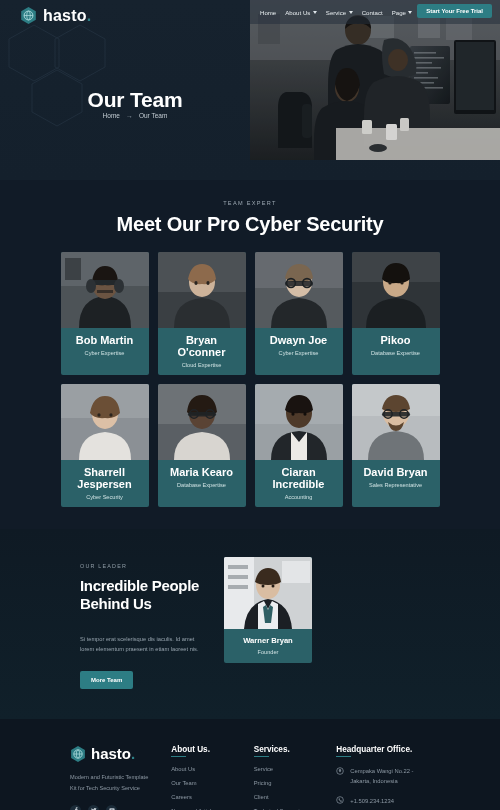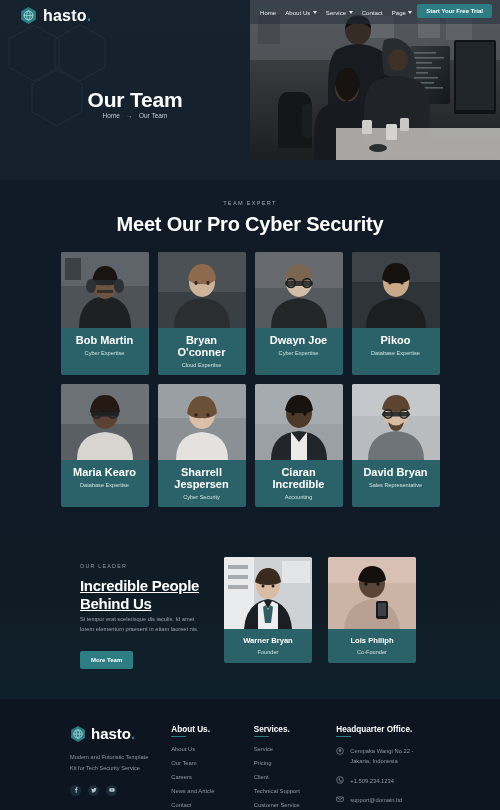--- a/index.html
+++ b/index.html
@@ -109,30 +109,30 @@
     width: 340px; margin: 0 auto; display: flex; gap: 14px;
     align-items: flex-start;
   }
   .leader-left { width: 130px; padding-top: 6px; }
   .leader-eyebrow {
     font-size: 5.4px; letter-spacing: 1.2px; color: #8f9ca6;
     text-transform: uppercase; margin-bottom: 8px;
   }
   .leader-title {
     font-size: 15px; font-weight: 700; color: #ffffff;
-    line-height: 1.22; margin-bottom: 0; letter-spacing: -.3px; text-decoration: underline;
+    line-height: 1.22; margin-bottom: 20px; letter-spacing: -.3px;
   }
   .leader-para {
     font-size: 5.7px; color: #97a4ae; line-height: 1.85; margin-bottom: 13px;
   }
   .more-btn {
     background: #2d7d84; color: #ffffff; font-size: 6px; font-weight: 700;
     border: 0; border-radius: 2px; padding: 6px 11px; cursor: pointer;
   }
-  .leader-cards { display: flex; gap: 16px; }
+  .leader-cards { display: flex; gap: 5px; }
   .leader-card {
     width: 88px; background: #2b6168; border-radius: 2px; overflow: hidden;
   }
   .leader-photo { width: 100%; height: 72px; display: block; overflow: hidden; }
   .leader-body { padding: 7px 3px 8px; text-align: center; }
   .leader-name { font-size: 7.6px; font-weight: 700; color: #fff; margin-bottom: 4px; }
   .leader-role { font-size: 5.6px; color: #cfe2e3; }
 
   
   .footer {
@@ -359,51 +359,51 @@
         </div>
       </div>
     </div>
 
     <div class="row-gap"></div>
 
     <div class="team-grid">
       <div class="team-card">
         <div class="card-photo">
           <svg width="88" height="76" viewBox="0 0 88 76">
+            <rect width="88" height="76" fill="#8b9095"></rect>
+            <rect x="0" y="0" width="88" height="34" fill="#a9aeb2" opacity=".5"></rect>
+            <path d="M18 76 q0-26 26-28 q26 2 26 28z" fill="#e4e2de"></path>
+            <ellipse cx="44" cy="30" rx="13" ry="15" fill="#dcc0a6"></ellipse>
+            <path d="M29 29 q3-17 15-17 q13 0 15 17 q-5 6 -15 5 q-11 1 -15-5z" fill="#6b4f36"></path>
+            <ellipse cx="38" cy="31" rx="1.6" ry="1.8" fill="#2b241d"></ellipse>
+            <ellipse cx="50" cy="31" rx="1.6" ry="1.8" fill="#2b241d"></ellipse>
+          </svg>
+        </div>
+        <div class="card-body">
+          <div class="card-name">Sharrell Jespersen</div>
+          <div class="card-role">Cyber Security</div>
+        </div>
+      </div>
+
+      <div class="team-card">
+        <div class="card-photo">
+          <svg width="88" height="76" viewBox="0 0 88 76">
             <rect width="88" height="76" fill="#6d7276"></rect>
             <rect x="0" y="40" width="88" height="36" fill="#4f5458" opacity=".6"></rect>
             <path d="M16 76 q0-26 28-28 q28 2 28 28z" fill="#d8d5d0"></path>
             <ellipse cx="44" cy="30" rx="13" ry="15" fill="#5a4334"></ellipse>
             <path d="M29 28 q2-17 15-17 q13 0 15 17 q-4 4 -15 3 q-12 1 -15-3z" fill="#241a13"></path>
             <rect x="30" y="28" width="28" height="4.6" rx="2.3" fill="#1f2326" opacity=".9"></rect>
             <circle cx="36" cy="30" r="4.2" fill="none" stroke="#1f2326" stroke-width="1.5"></circle>
             <circle cx="52" cy="30" r="4.2" fill="none" stroke="#1f2326" stroke-width="1.5"></circle>
           </svg>
         </div>
         <div class="card-body">
           <div class="card-name">Maria Kearo</div>
           <div class="card-role">Database Expertise</div>
-        </div>
-      </div>
-
-      <div class="team-card">
-        <div class="card-photo">
-          <svg width="88" height="76" viewBox="0 0 88 76">
-            <rect width="88" height="76" fill="#8b9095"></rect>
-            <rect x="0" y="0" width="88" height="34" fill="#a9aeb2" opacity=".5"></rect>
-            <path d="M18 76 q0-26 26-28 q26 2 26 28z" fill="#e4e2de"></path>
-            <ellipse cx="44" cy="30" rx="13" ry="15" fill="#dcc0a6"></ellipse>
-            <path d="M29 29 q3-17 15-17 q13 0 15 17 q-5 6 -15 5 q-11 1 -15-5z" fill="#6b4f36"></path>
-            <ellipse cx="38" cy="31" rx="1.6" ry="1.8" fill="#2b241d"></ellipse>
-            <ellipse cx="50" cy="31" rx="1.6" ry="1.8" fill="#2b241d"></ellipse>
-          </svg>
-        </div>
-        <div class="card-body">
-          <div class="card-name">Sharrell Jespersen</div>
-          <div class="card-role">Cyber Security</div>
         </div>
       </div>
 
       <div class="team-card">
         <div class="card-photo">
           <svg width="88" height="76" viewBox="0 0 88 76">
             <rect width="88" height="76" fill="#9aa0a4"></rect>
             <rect x="0" y="0" width="88" height="40" fill="#b4b9bd" opacity=".45"></rect>
             <path d="M16 76 q0-27 28-29 q28 2 28 29z" fill="#22262a"></path>
             <path d="M36 48 l8 10 l8-10 v28 h-16z" fill="#eceae6"></path>
@@ -468,39 +468,20 @@
               <ellipse cx="39" cy="29" rx="1.5" ry="1.6" fill="#241c15"></ellipse>
               <ellipse cx="49" cy="29" rx="1.5" ry="1.6" fill="#241c15"></ellipse>
             </svg>
           </div>
           <div class="leader-body">
             <div class="leader-name">Warner Bryan</div>
             <div class="leader-role">Founder</div>
           </div>
         </div>
 
-        <div class="leader-card">
-          <div class="leader-photo">
-            <svg width="88" height="72" viewBox="0 0 88 72">
-              <rect width="88" height="72" fill="#cbb3a6"></rect>
-              <rect x="0" y="0" width="88" height="26" fill="#ddc8bb" opacity=".7"></rect>
-              <path d="M16 72 q2-26 28-30 q26 4 28 30z" fill="#b79f92"></path>
-              <ellipse cx="44" cy="26" rx="13" ry="15" fill="#5b4536"></ellipse>
-              <path d="M30 23 q3-14 14-14 q12 0 14 14 q-5 3 -14 3 q-10 0 -14-3z" fill="#14100d"></path>
-              <ellipse cx="38" cy="27" rx="1.6" ry="1.7" fill="#120e0b"></ellipse>
-              <ellipse cx="50" cy="27" rx="1.6" ry="1.7" fill="#120e0b"></ellipse>
-              <rect x="48" y="44" width="12" height="18" rx="2" fill="#191c1f"></rect>
-              <rect x="50" y="46" width="8" height="13" fill="#3b4146"></rect>
-            </svg>
-          </div>
-          <div class="leader-body">
-            <div class="leader-name">Lois Philiph</div>
-            <div class="leader-role">Co-Founder</div>
-          </div>
-        </div>
       </div>
     </div>
   </div>
 
   <div class="footer">
     <div class="footer-inner">
 
       <div class="f-col-brand">
         <div class="f-logo">
           <svg width="16" height="18" viewBox="0 0 20 22">

